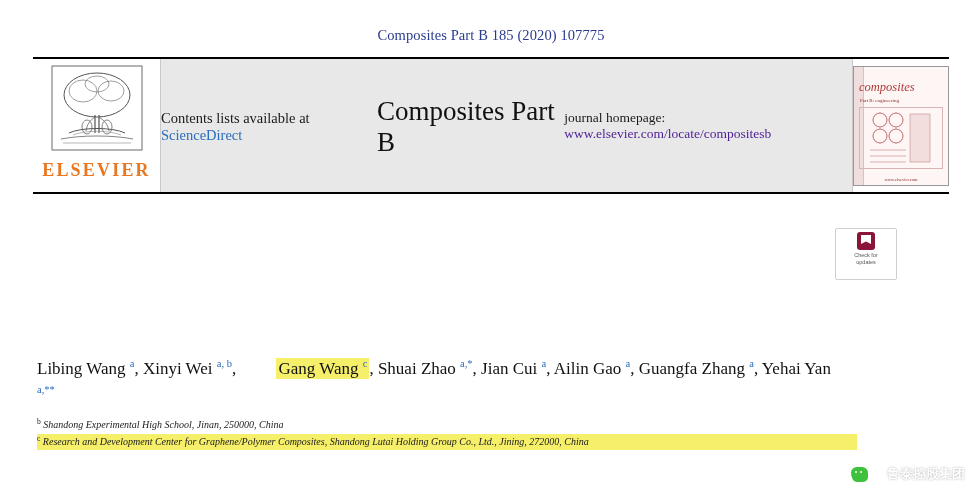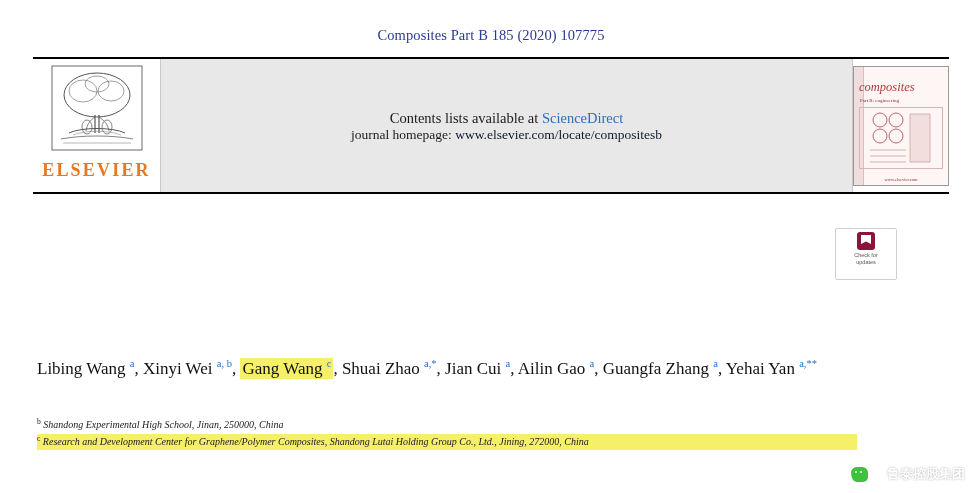--- a/index.html
+++ b/index.html
@@ -73,21 +73,21 @@
     bottom: 11px;
     left: 0;
     width: 100%;
     text-align: center;
   }
   .journal-center {
     flex: 1 1 auto;
     background: #e8e8e8;
     position: relative;
     display: flex;
-    flex-direction: column;
+    flex-direction: row;
     align-items: center;
     justify-content: center;
   }
   .contents-line {
     font-size: 14.5px;
     color: #1a1a1a;
     margin-top: 2px;
   }
   .contents-line .sd-link {
     color: #2a6ebb;
@@ -97,21 +97,21 @@
     color: #111;
     margin-top: 22px;
     margin-bottom: 20px;
     font-family: "Liberation Serif", serif;
   }
   .homepage-line {
     font-size: 13.5px;
     color: #1a1a1a;
   }
   .homepage-line .hp-link {
-    color: #0f172a;
+    color: #4c1d95;
   }
   .cover-thumb {
     flex: 0 0 96px;
     width: 96px;
     border-left: 1px solid #c9c9c9;
     background: #fff;
     display: flex;
     align-items: center;
     justify-content: center;
   }
@@ -229,20 +229,21 @@
     color: #111;
   }
   .authors sup {
     font-size: 10.5px;
     color: #2a6ebb;
     vertical-align: super;
   }
   .hl {
     background: #f5ef6a;
     padding: 1px 2px;
+    margin-left: 36px;
   }
 
   
   .affils {
     position: absolute;
     left: 34px;
     top: 417px;
     width: 820px;
     font-family: "Liberation Serif", serif;
     font-style: italic;
@@ -321,20 +322,21 @@
         <path d="M10 74 C30 70 62 70 82 74" stroke="#666" stroke-width="0.8" fill="none"></path>
         <path d="M12 78 L80 78" stroke="#888" stroke-width="0.6"></path>
       </svg>
       <div class="elsevier-word">ELSEVIER</div>
     </div>
 
     <div class="journal-center">
       <div class="contents-line">
         <span>Contents lists available at </span><span class="sd-link">ScienceDirect</span>
       </div>
+      <div class="journal-title">Composites Part B</div>
       <div class="homepage-line">
         <span>journal homepage: </span><span class="hp-link">www.elsevier.com/locate/compositesb</span>
       </div>
     </div>
 
     <div class="cover-thumb">
       <div class="cover-inner">
         <div class="cover-strip"></div>
         <div class="cover-title">composites</div>
         <div class="cover-sub">Part B: engineering</div>

